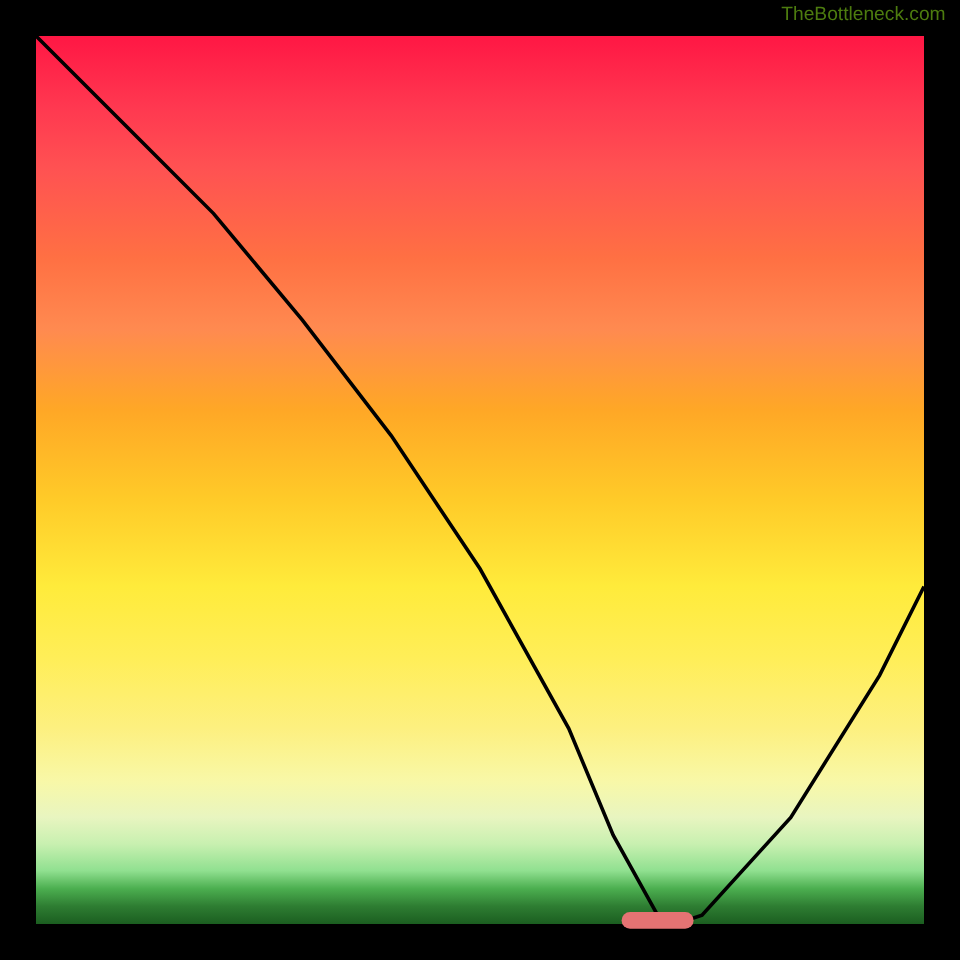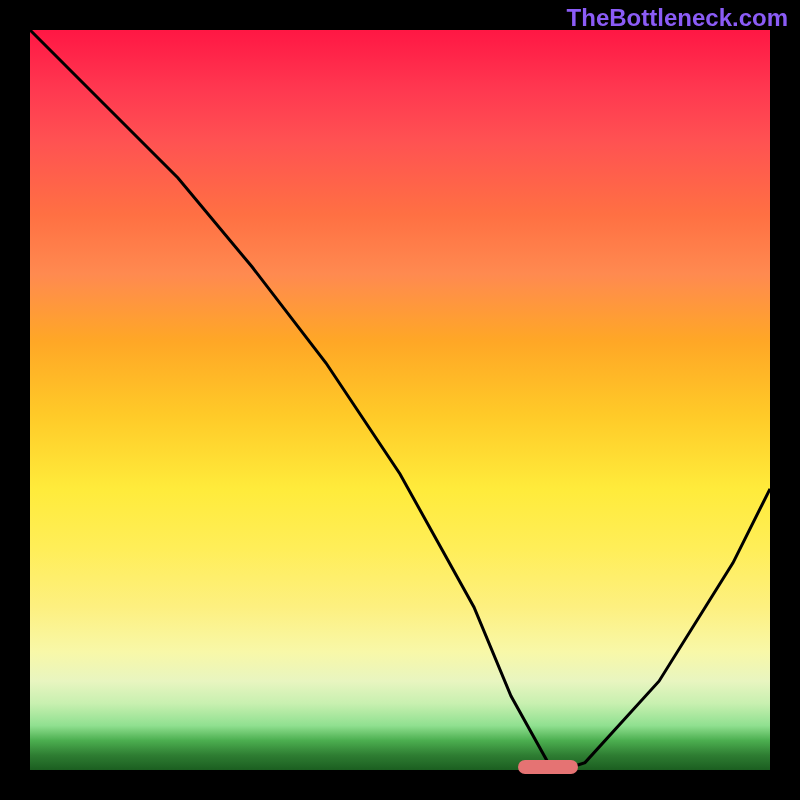--- a/index.html
+++ b/index.html
@@ -8,23 +8,23 @@
     width: 800px;
     height: 800px;
     background: #000;
     position: relative;
     font-family: Arial, sans-serif;
   }
   .watermark {
     position: absolute;
     top: 4px;
     right: 12px;
-    color: #8b5cf6;
-    font-size: 24px;
-    font-weight: bold;
+    color: #4d7c0f;
+    font-size: 16px;
+    font-weight: normal;
     z-index: 10;
   }
   .plot-area {
     position: absolute;
     top: 30px;
     left: 30px;
     width: 740px;
     height: 740px;
     background: linear-gradient(to bottom,
       #ff1744 0%,

